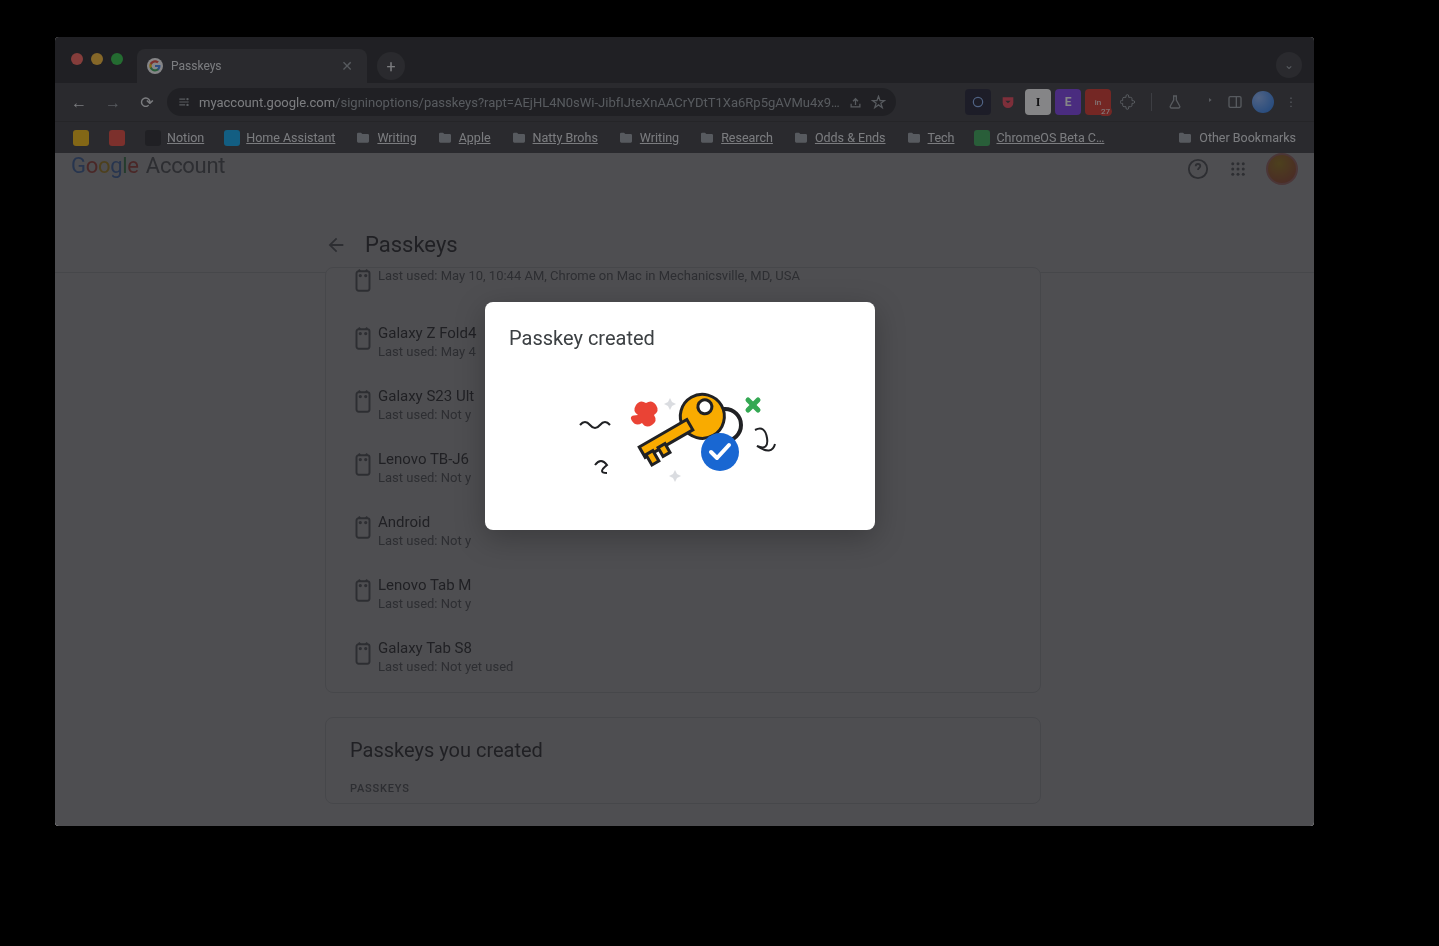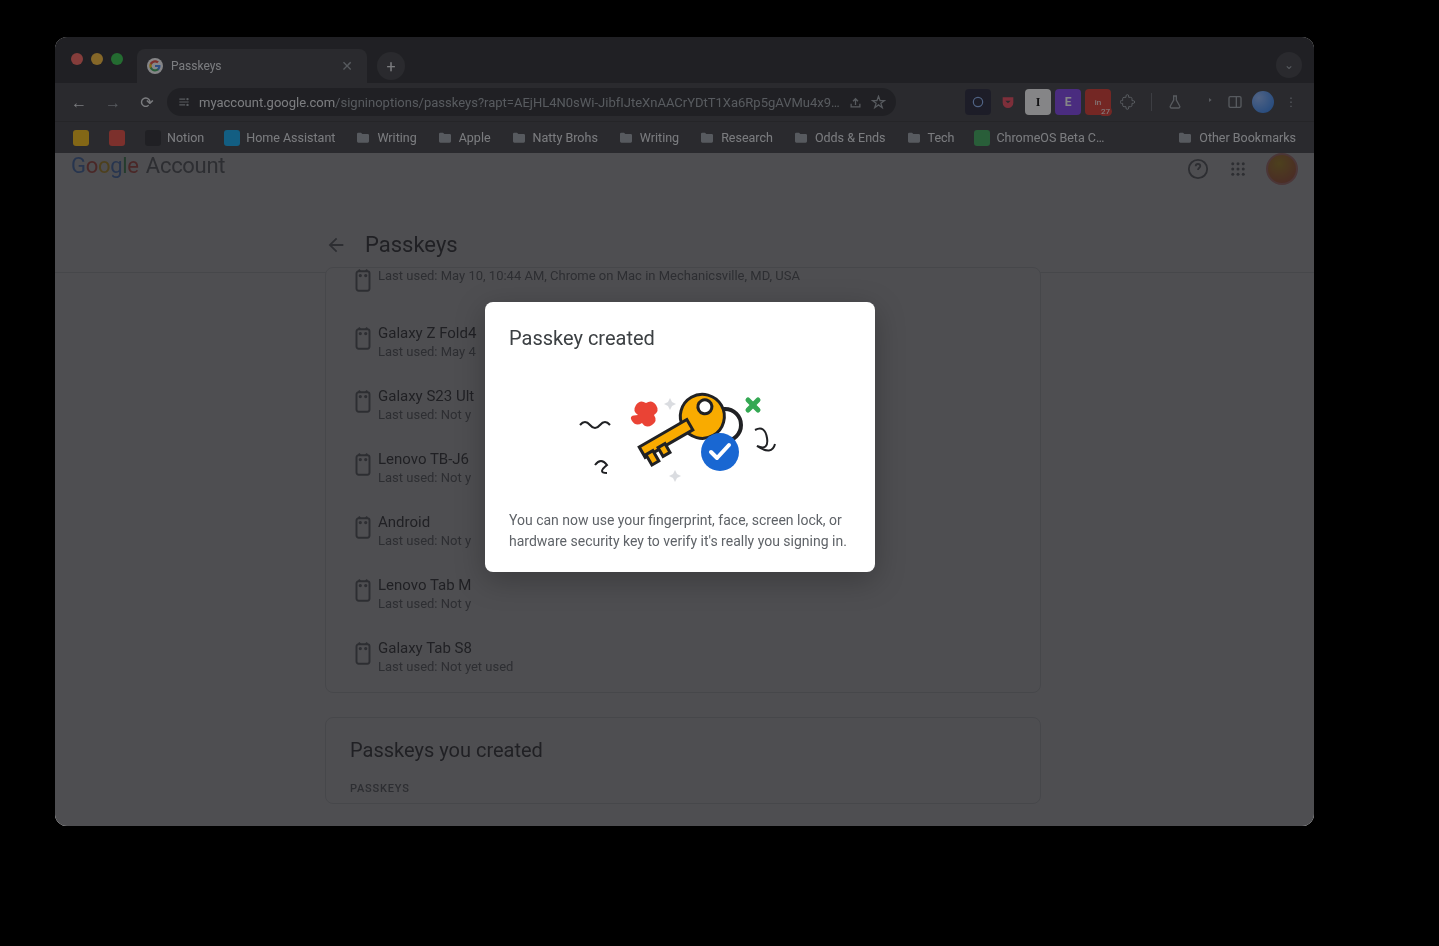--- a/index.html
+++ b/index.html
@@ -1,20 +1,20 @@
 <!DOCTYPE html>
 <html><head>
 <meta charset="utf-8">
 <style>
   * { box-sizing: border-box; margin: 0; padding: 0; font-family: -apple-system, BlinkMacSystemFont, "Segoe UI", Roboto, Arial, sans-serif; }
   body { background: #000; width: 1439px; height: 946px; overflow: hidden; position: relative; }
 
   .window {
     position: absolute; left: 55px; top: 37px; width: 1259px; height: 789px;
-    border-radius: 12px; overflow: hidden; background: #fff;
+    border-radius: 4px; overflow: hidden; background: #fff;
     box-shadow: 0 20px 60px rgba(0,0,0,.6);
   }
 
   
   .titlebar { height: 46px; background: #202124; display: flex; align-items: flex-end; padding-left: 12px; }
   .traffic { position: absolute; top: 16px; left: 16px; display: flex; gap: 8px; }
   .traffic span { width: 12px; height: 12px; border-radius: 50%; display: block; }
   .tl-close { background: #ff5f57; } .tl-min { background: #febc2e; } .tl-max { background: #28c840; }
 
   .tab {
@@ -201,21 +201,21 @@
             <rect x="3" y="4" width="18" height="16" rx="2"></rect>
             <line x1="14" y1="4" x2="14" y2="20"></line>
           </svg>
         </div>
       <div class="avatar-sm"></div>
       <div class="ext-icon" style="color:#9aa0a6;">⋮</div>
     </div>
   </div>
 
   <div class="bookmarks">
-    <div id="bm-container" style="display:flex;align-items:center;gap:4px;">
+    <div id="bm-container" style="display:flex;align-items:center;gap:4px;text-decoration:underline;">
         <div class="bm">
           <span class="site-icon" style="background:#fbbc05;"></span>
         </div>
         <div class="bm">
           <span class="site-icon" style="background:#ea4335;"></span>
         </div>
         <div class="bm">
           <span class="site-icon" style="background:#202124;"></span>
           <span>Notion</span>
         </div>
@@ -486,16 +486,15 @@
             <rect x="80" y="50" width="55" height="12" fill="#f9ab00" stroke="#202124" stroke-width="3"></rect>
             <rect x="82" y="60" width="8" height="12" fill="#f9ab00" stroke="#202124" stroke-width="3"></rect>
             <rect x="96" y="60" width="8" height="10" fill="#f9ab00" stroke="#202124" stroke-width="3"></rect>
           </g>
 
           <circle cx="160" cy="82" r="19" fill="#1967d2"></circle>
           <path d="M151 82 l6 6 12 -13" stroke="#fff" stroke-width="4" fill="none" stroke-linecap="round" stroke-linejoin="round"></path>
         </svg>
       </div>
       <div class="dialog-body">
-        <span>You can now use your fingerprint, face, screen lock, or hardware security key to verify it's really you signing in.</span>
       </div>
     </div>
   </div>
 
 </body></html>

